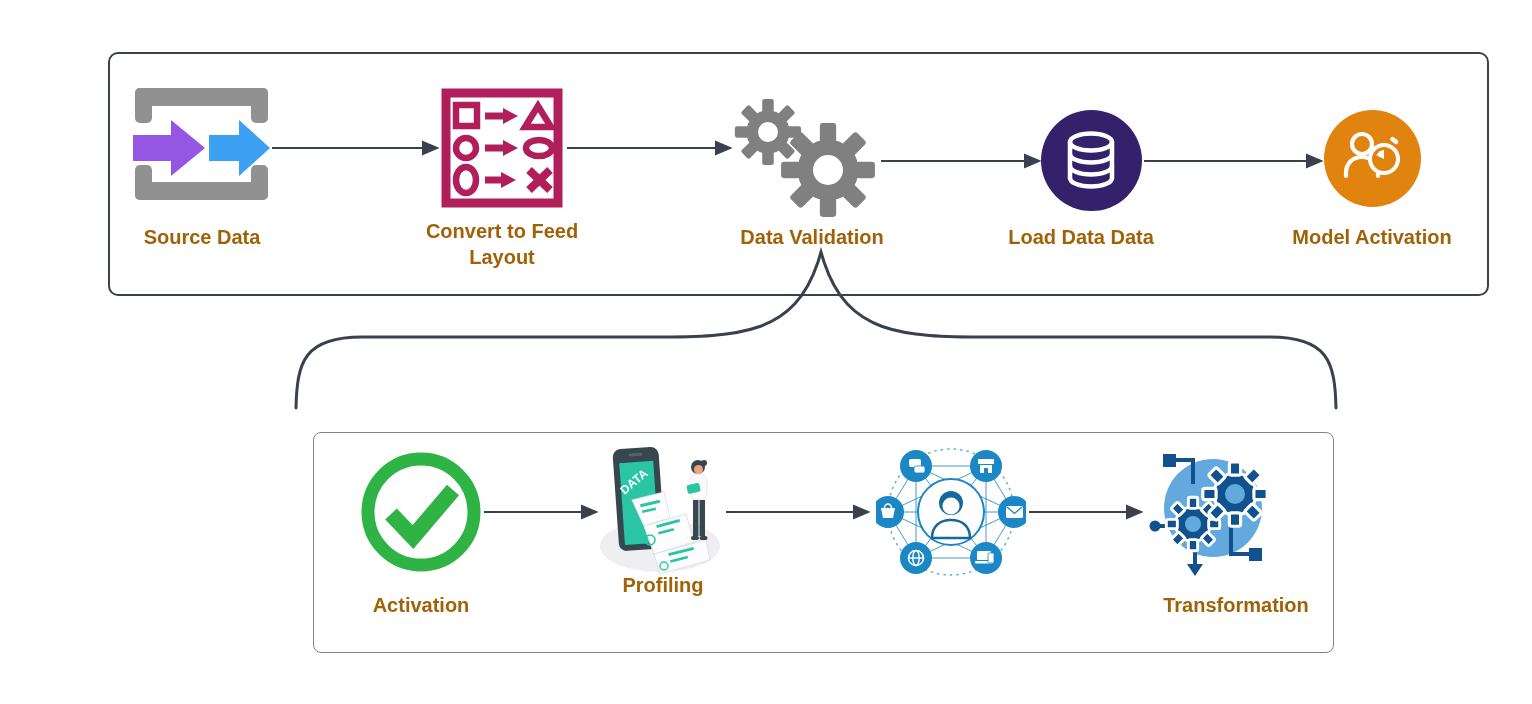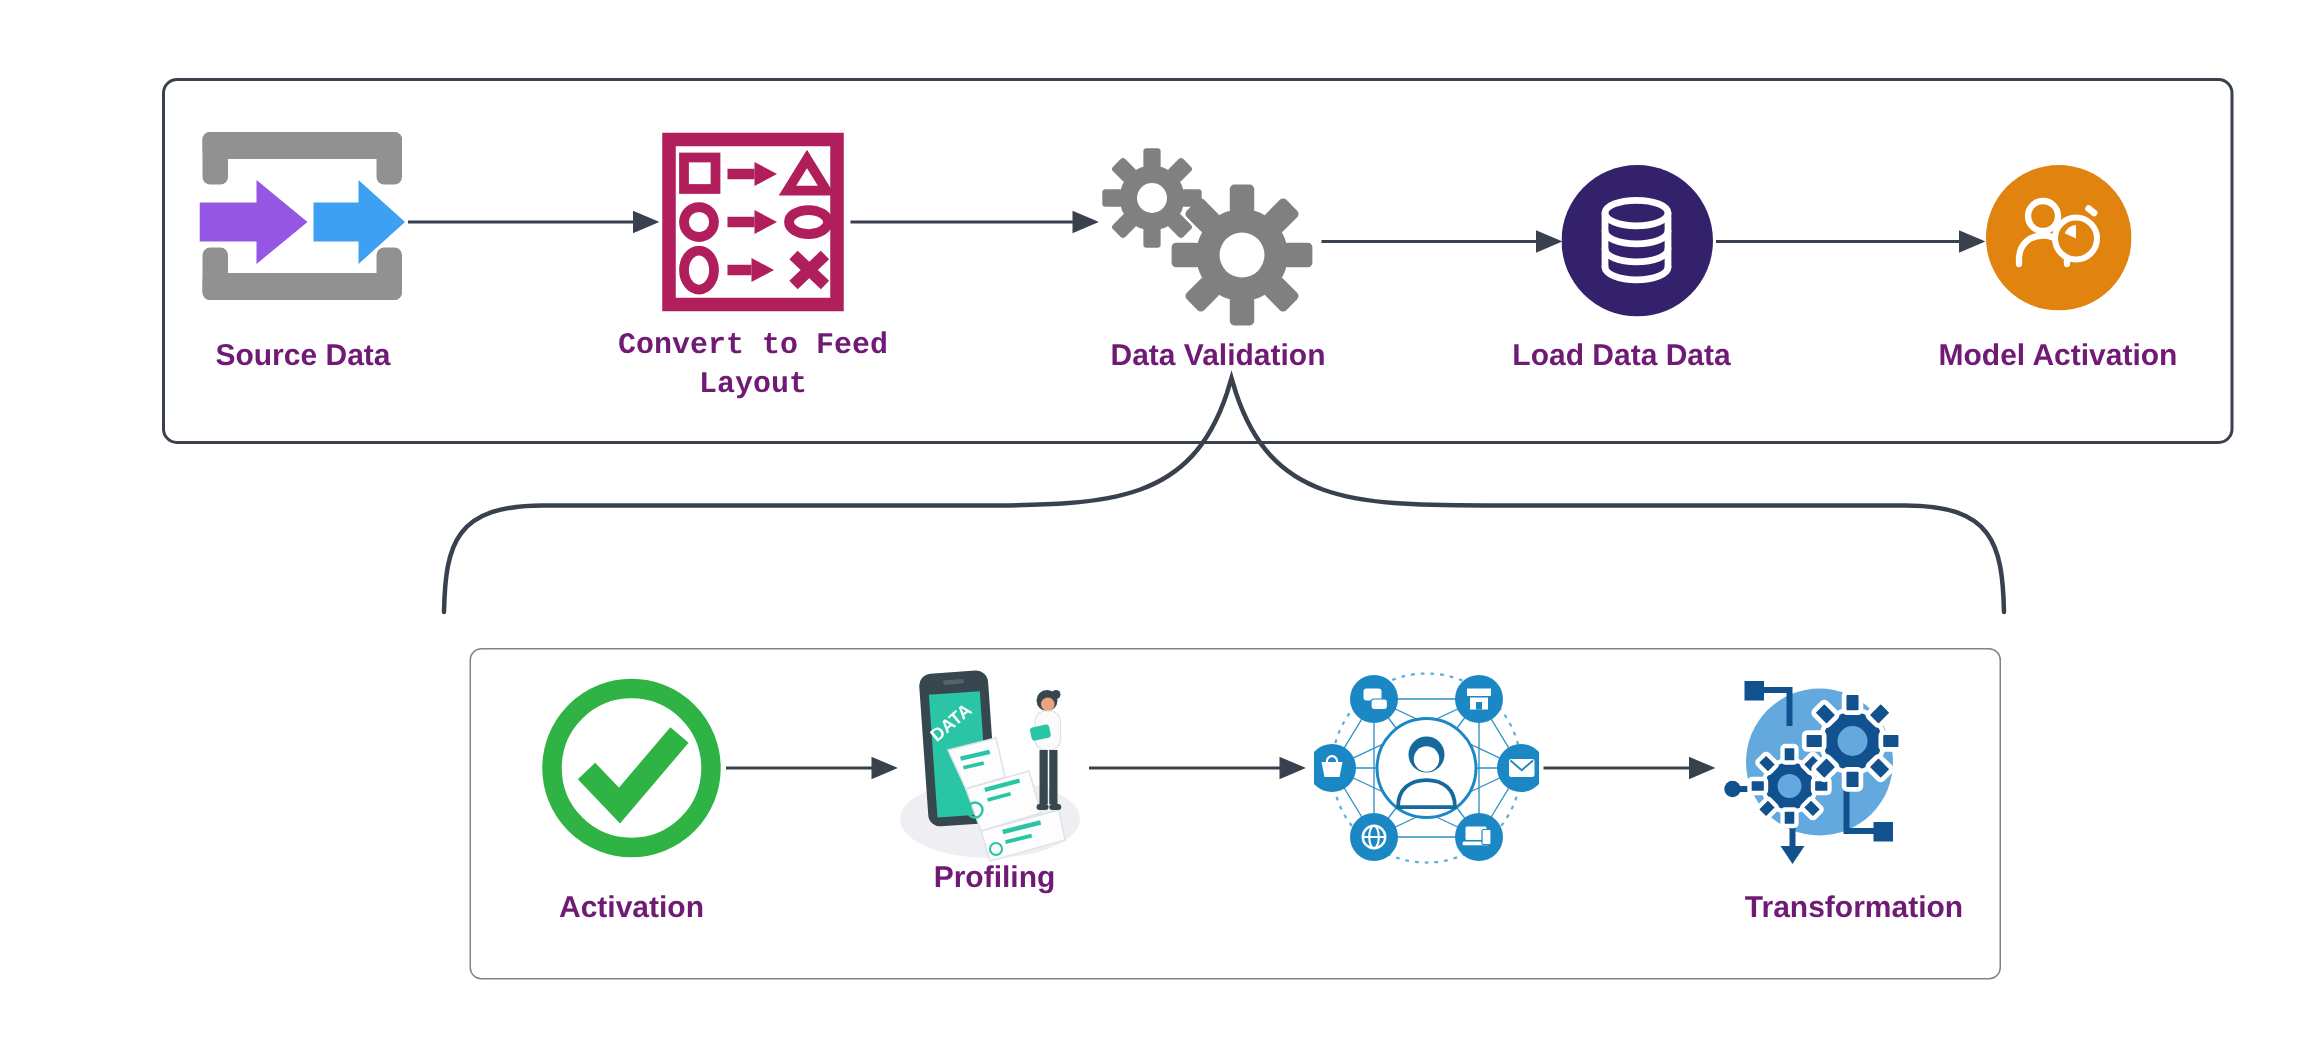--- a/index.html
+++ b/index.html
@@ -2,23 +2,23 @@
 <html><head>
 <meta charset="utf-8">
 <style>
   html,body{margin:0;padding:0;background:#fff;}
   #canvas{position:relative;width:1532px;height:704px;background:#fff;overflow:hidden;
           font-family:"Liberation Sans",sans-serif;}
   .box{position:absolute;background:transparent;}
   #main-box{left:108px;top:52px;width:1377px;height:240px;border:2.5px solid #3A414E;border-radius:10px;}
   #sub-box{left:313px;top:432px;width:1019px;height:219px;border:1.5px solid #7E848E;border-radius:8px;}
   .icon{position:absolute;}
-  .label{position:absolute;transform:translateX(-50%);font-weight:bold;font-size:20px;color:#701a75;
+  .label{position:absolute;transform:translateX(-50%);font-weight:bold;font-size:20px;color:#a16207;
          text-align:center;white-space:nowrap;line-height:26px;}
-  .label.wrap{white-space:normal;width:200px;font-family:Liberation Mono, monospace;}
+  .label.wrap{white-space:normal;width:200px;}
   #overlay{position:absolute;left:0;top:0;pointer-events:none;}
 </style>
 </head>
 <body>
 
 <div id="canvas">
 
   <svg width="0" height="0" style="position:absolute">
     <defs>
       <g id="gear8">

